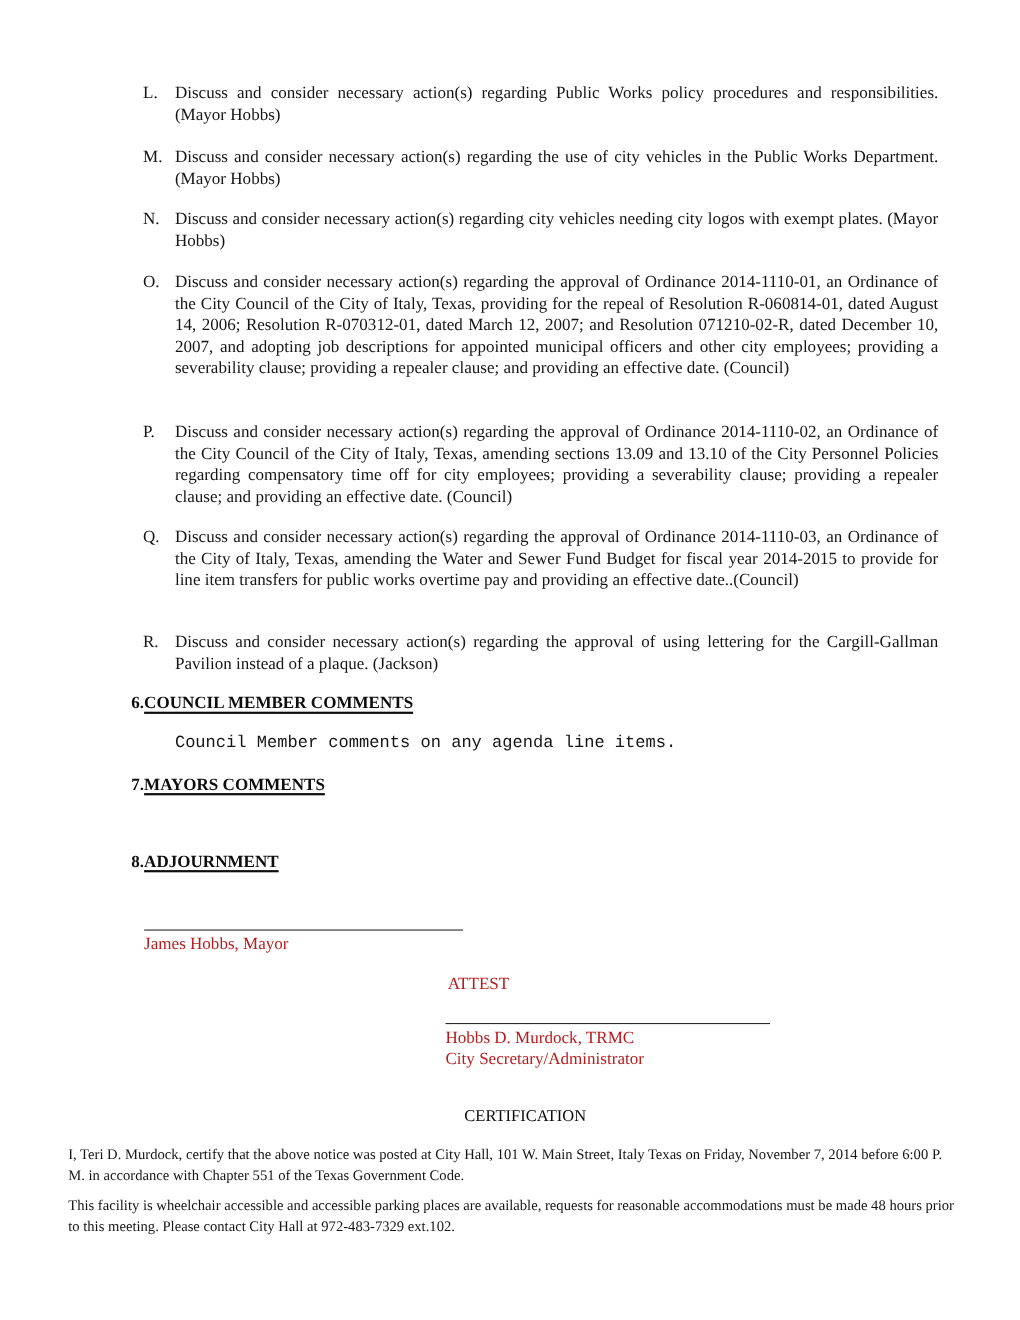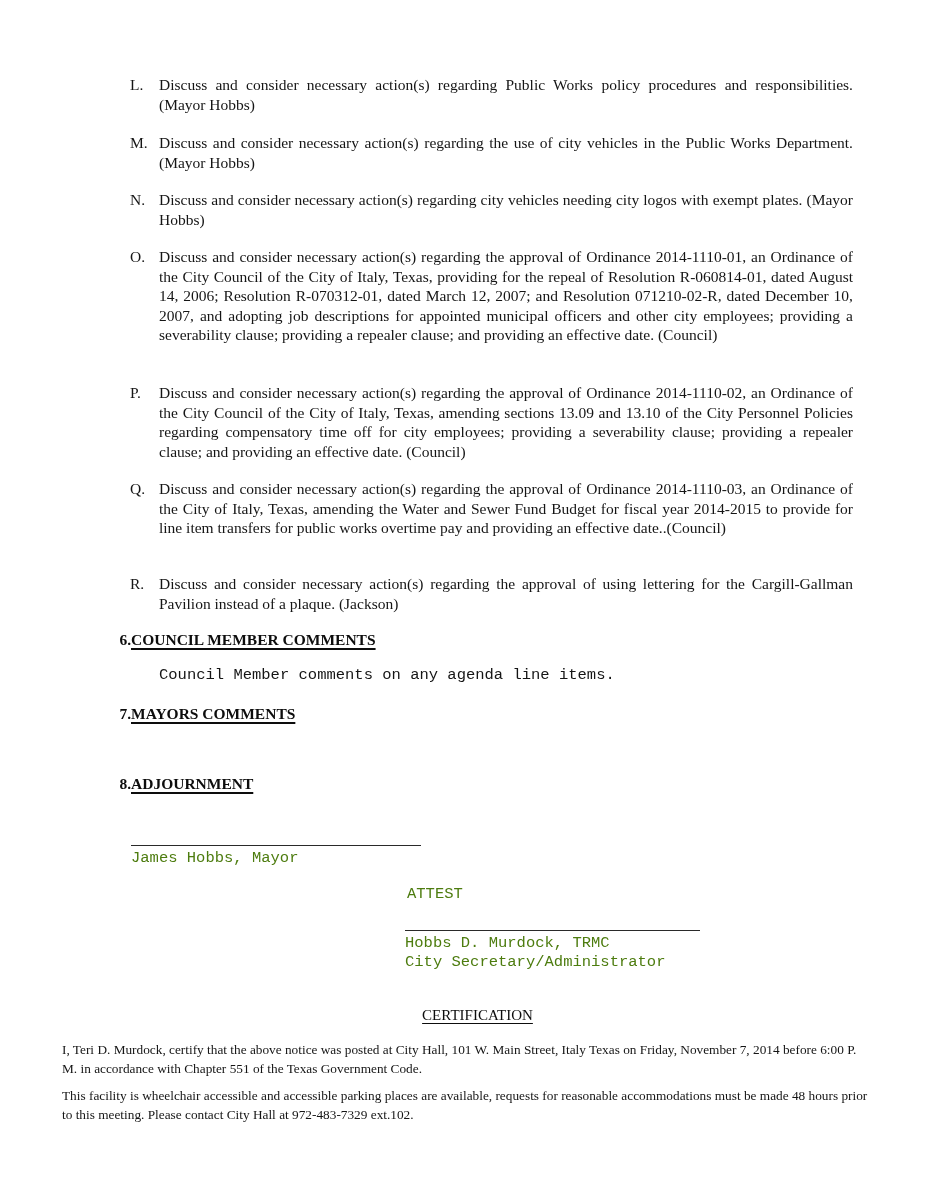--- a/index.html
+++ b/index.html
@@ -30,30 +30,29 @@
     text-decoration-thickness:1.5px;
     text-underline-offset:3px;
   }
   .section-body{
     position:absolute;left:159px;width:694px;
     font-size:15.5px;line-height:19.5px;color:#151515;font-family:Liberation Mono, monospace;
   }
 
   
   .sigline{position:absolute;border-top:1.6px solid #2a2a2a;height:0;}
-  .sigtext{position:absolute;font-size:15.5px;line-height:19.5px;color:#4d7c0f;font-family:Liberation Mono, monospace;}
+  .sigtext{position:absolute;font-size:15.5px;line-height:19.5px;color:#b91c1c;}
 
   
   .cert-heading{
     position:absolute;top:1007px;left:0;width:927px;
     text-align:center;text-indent:28px;
     font-size:15px;color:#0d0d0d;
   }
   .cert-heading span{
-    text-decoration:underline;
     text-decoration-thickness:1.3px;
     text-underline-offset:3px;
   }
   .cert-p{
     position:absolute;left:62px;width:806px;
     font-size:13.3px;line-height:19px;color:#151515;
   }
 </style>
 </head>
 <body>

